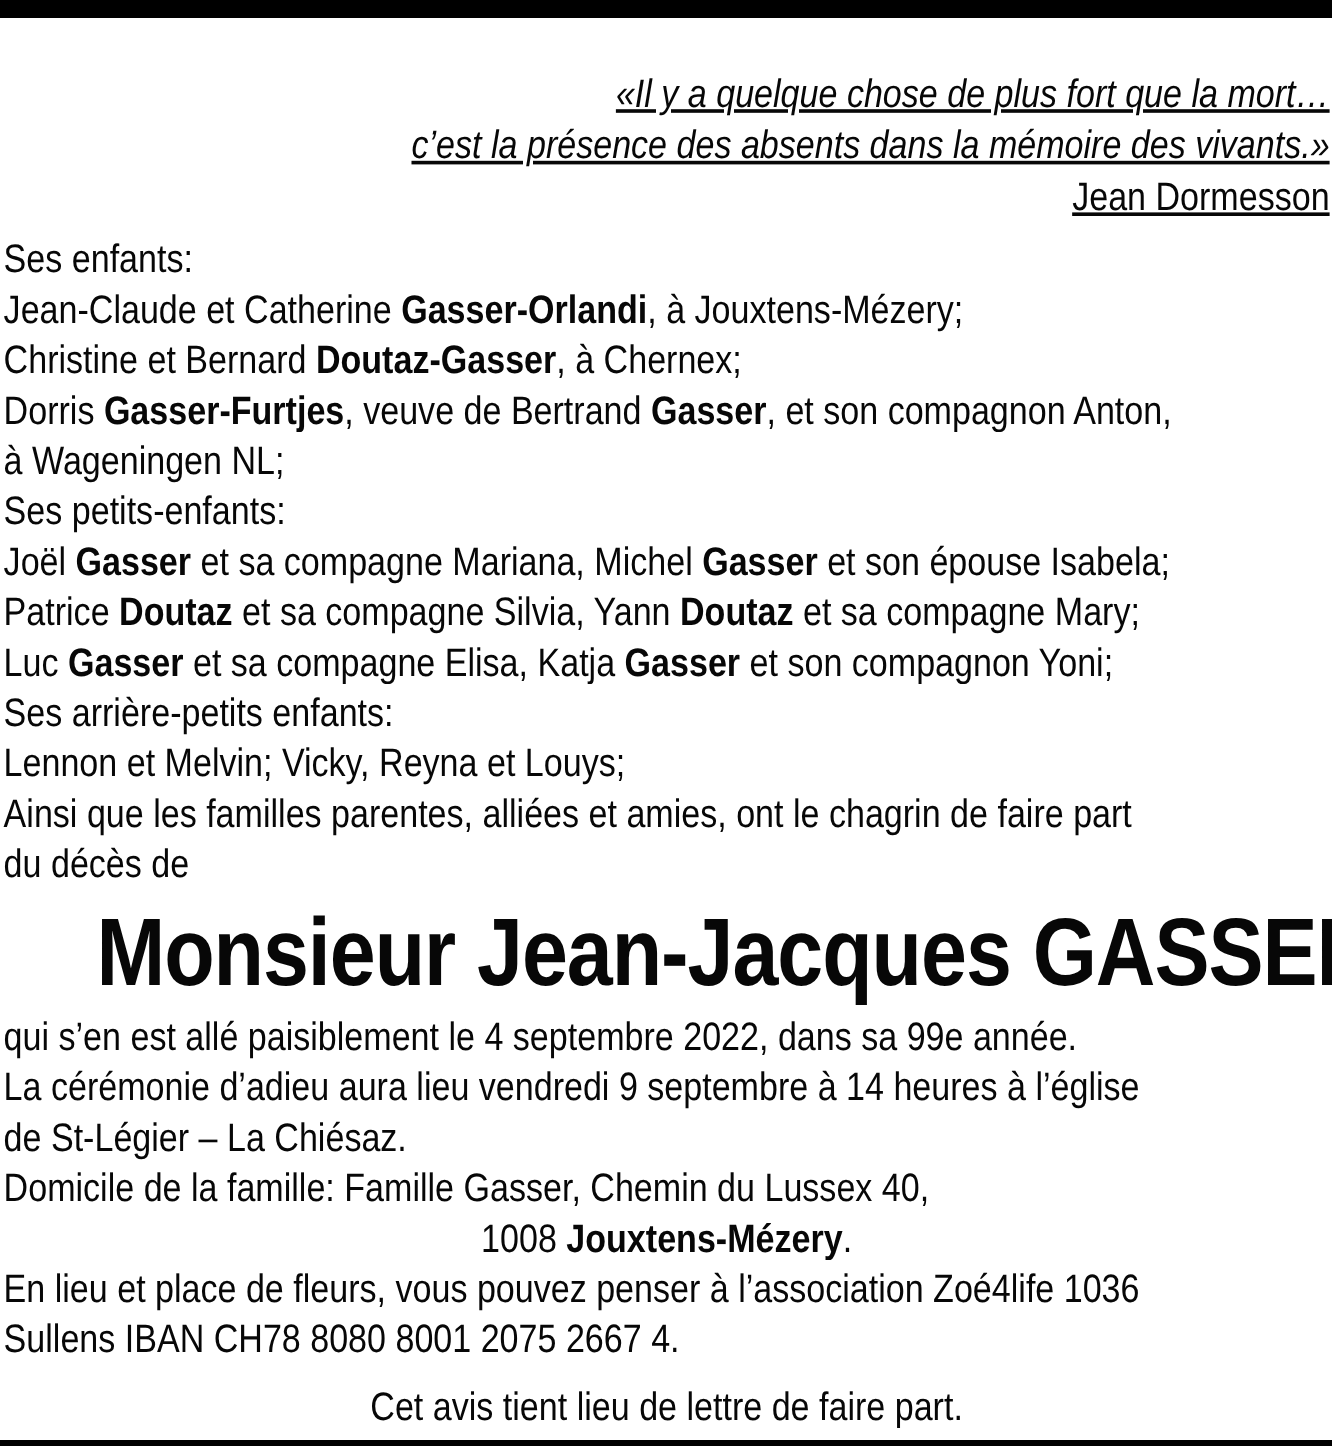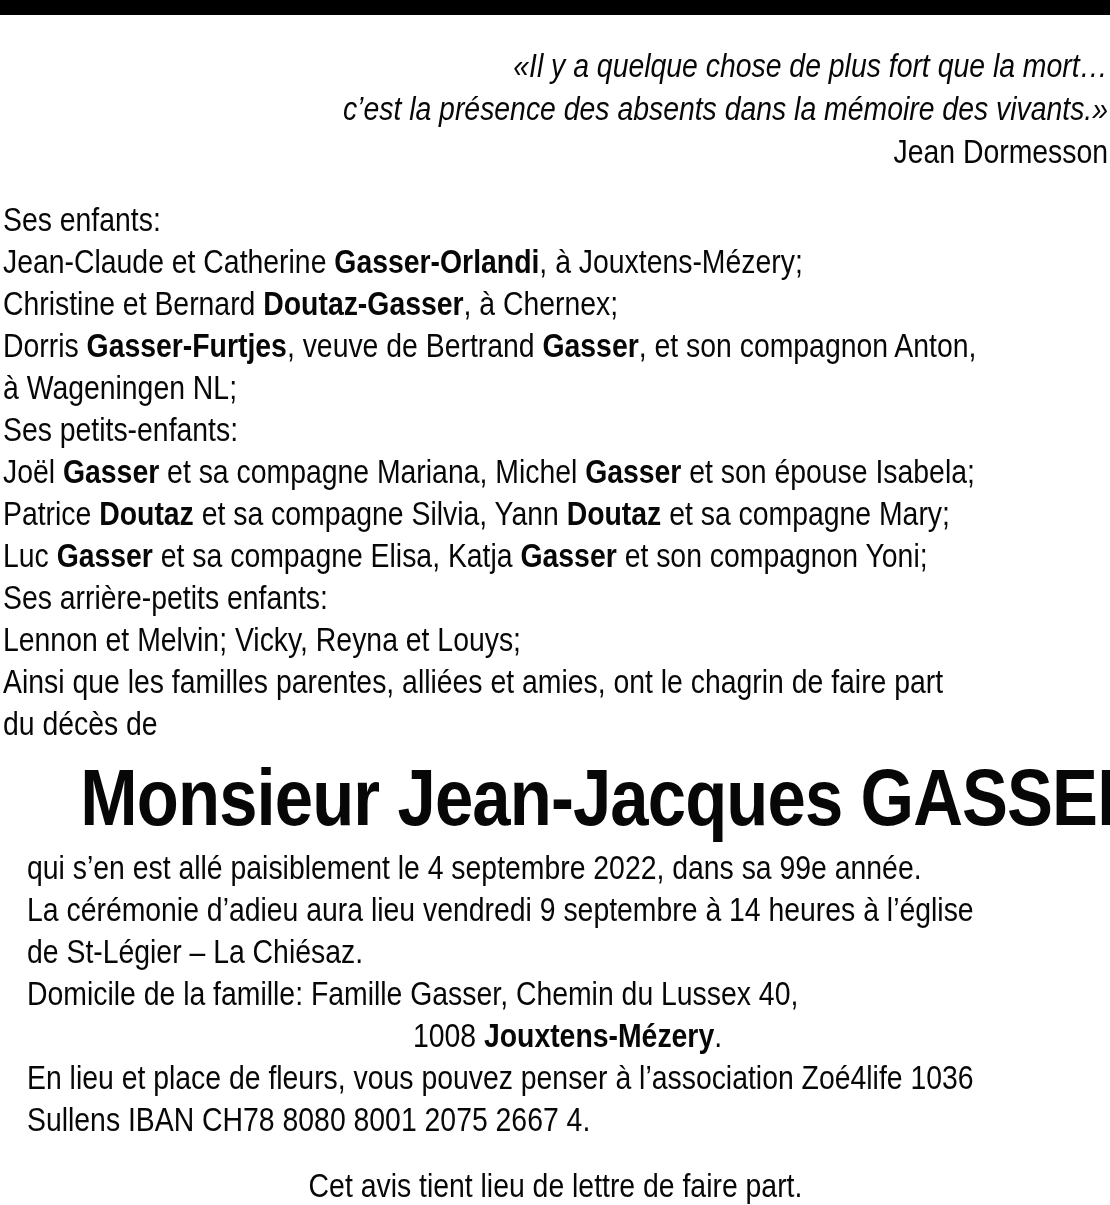--- a/index.html
+++ b/index.html
@@ -30,33 +30,33 @@
     line-height: 42px;
     white-space: nowrap;
   }
   
   .scale-l { transform: scaleX(0.86); transform-origin: 0 50%; text-align: left; }
   .scale-r { transform: scaleX(0.86); transform-origin: 100% 50%; text-align: right; }
   .scale-c { transform: scaleX(0.86); transform-origin: 50% 50%; text-align: center; }
   .i { font-style: italic; }
   .b { font-weight: bold; }
   section.quote .line { line-height: 43px; }
-  section.quote { margin-top: 29px; }
-  section.family { margin-top: 26px; }
+  section.quote { margin-top: 41px; text-decoration: underline; }
+  section.family { margin-top: 10px; }
   section.announcement { }
   .deceased-name {
     margin-top: 8px;
     font-size: 80px;
     font-weight: bold;
     line-height: 90px;
     letter-spacing: -1px;
     white-space: nowrap;
   }
-  section.details { margin-top: 4px; margin-left: 24px; }
-  section.closing { margin-top: 24px; }
+  section.details { margin-top: 4px; }
+  section.closing { margin-top: 14px; }
 </style>
 </head>
 <body>
 
 <div class="rule rule-top"></div>
 
 <div class="content">
 
   <section class="quote">
       <div class="line scale-r i"><span>«Il y a quelque chose de plus fort que la mort…</span></div>

